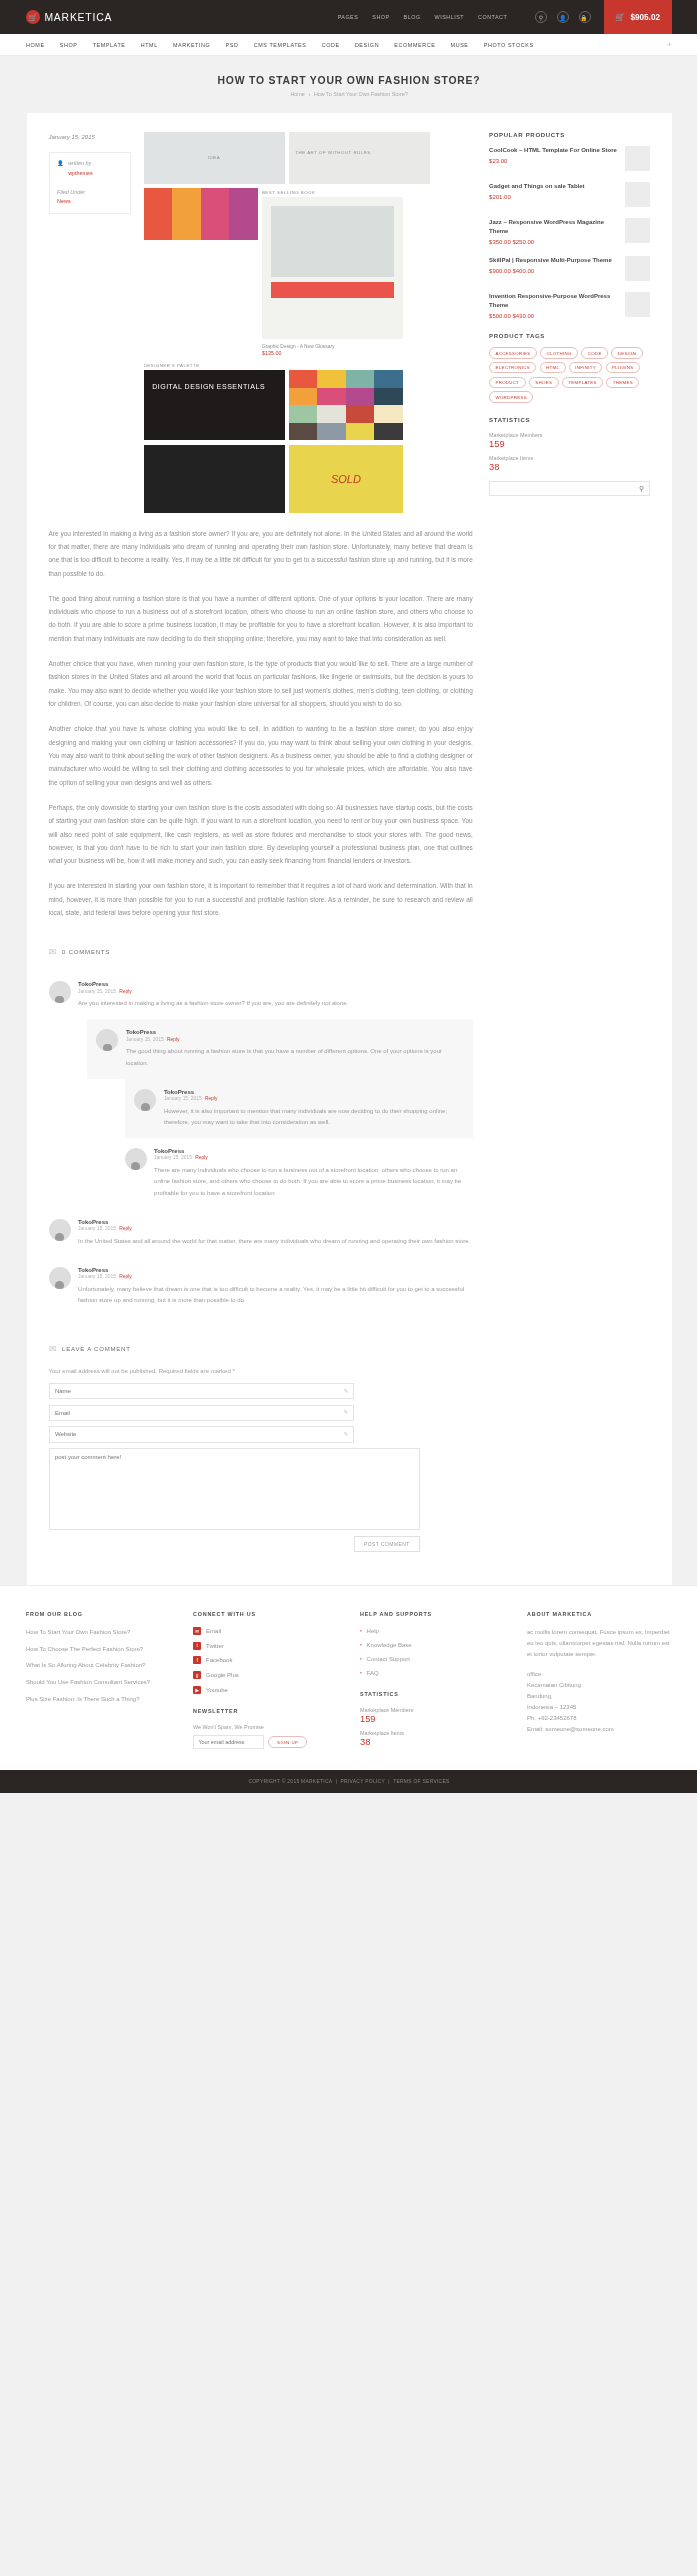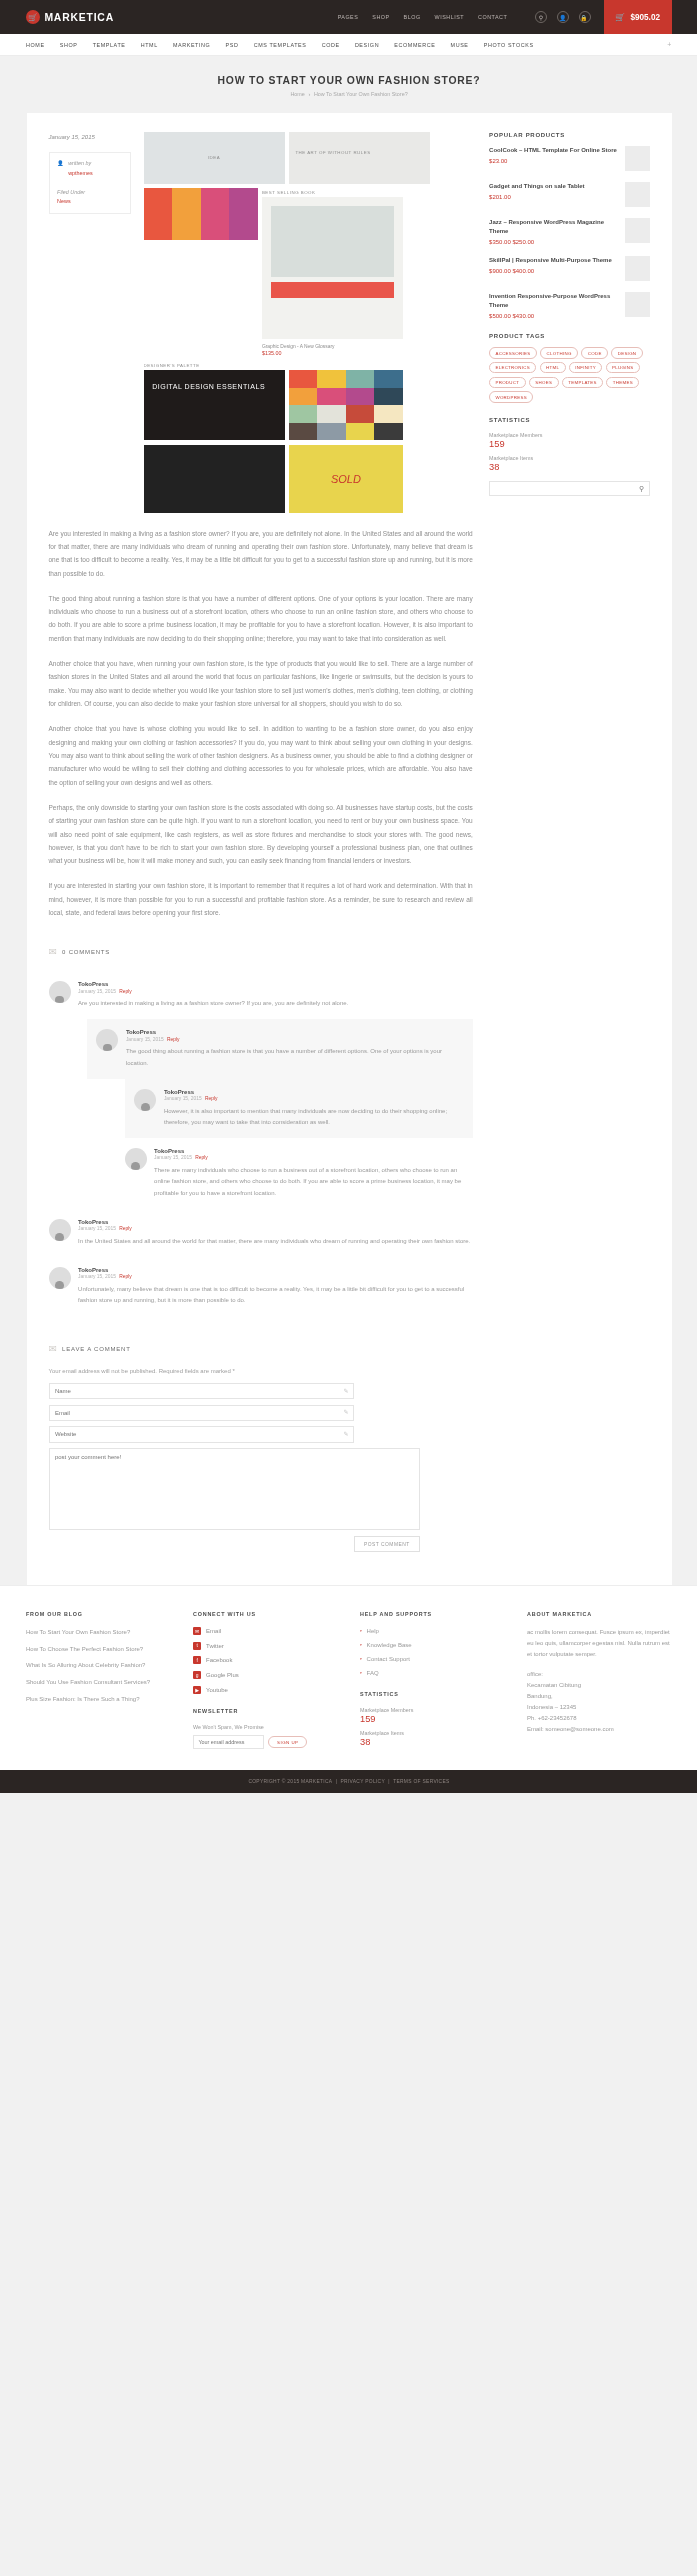--- a/index.html
+++ b/index.html
@@ -22,21 +22,21 @@
     align-items:center;
     padding:0 26px;
     color:#fff;
   }
   .logo { display:flex; align-items:center; gap:4.4px; }
   .logo-mark {
     width:14px;height:14px;border-radius:50%;
     background:#c8372d;display:flex;align-items:center;justify-content:center;
     font-size:7.6px;color:#fff;
   }
-  .logo-text { font-size:10.4px; letter-spacing:0.8px; font-weight:bold; color:#fff;}
+  .logo-text { font-size:10.4px; letter-spacing:0.8px; font-weight:normal; color:#fff;}
   .topnav { margin-left:auto; display:flex; align-items:center; gap:14px; font-size:5.4px; letter-spacing:0.5px; color:#bdb6b3;}
   .topnav a { text-transform:uppercase; }
   .topicons { display:flex; align-items:center; gap:9.8px; margin-left:14px; color:#bdb6b3; }
   .icon-circle{width:12px;height:12px;border:0.5px solid #6d6662;border-radius:50%;display:flex;align-items:center;justify-content:center;font-size:6px;}
   .cart {
     margin-left:13px;
     background:#c8372d;
     color:#fff;
     height:34px;
     display:flex;align-items:center;gap:4.4px;

